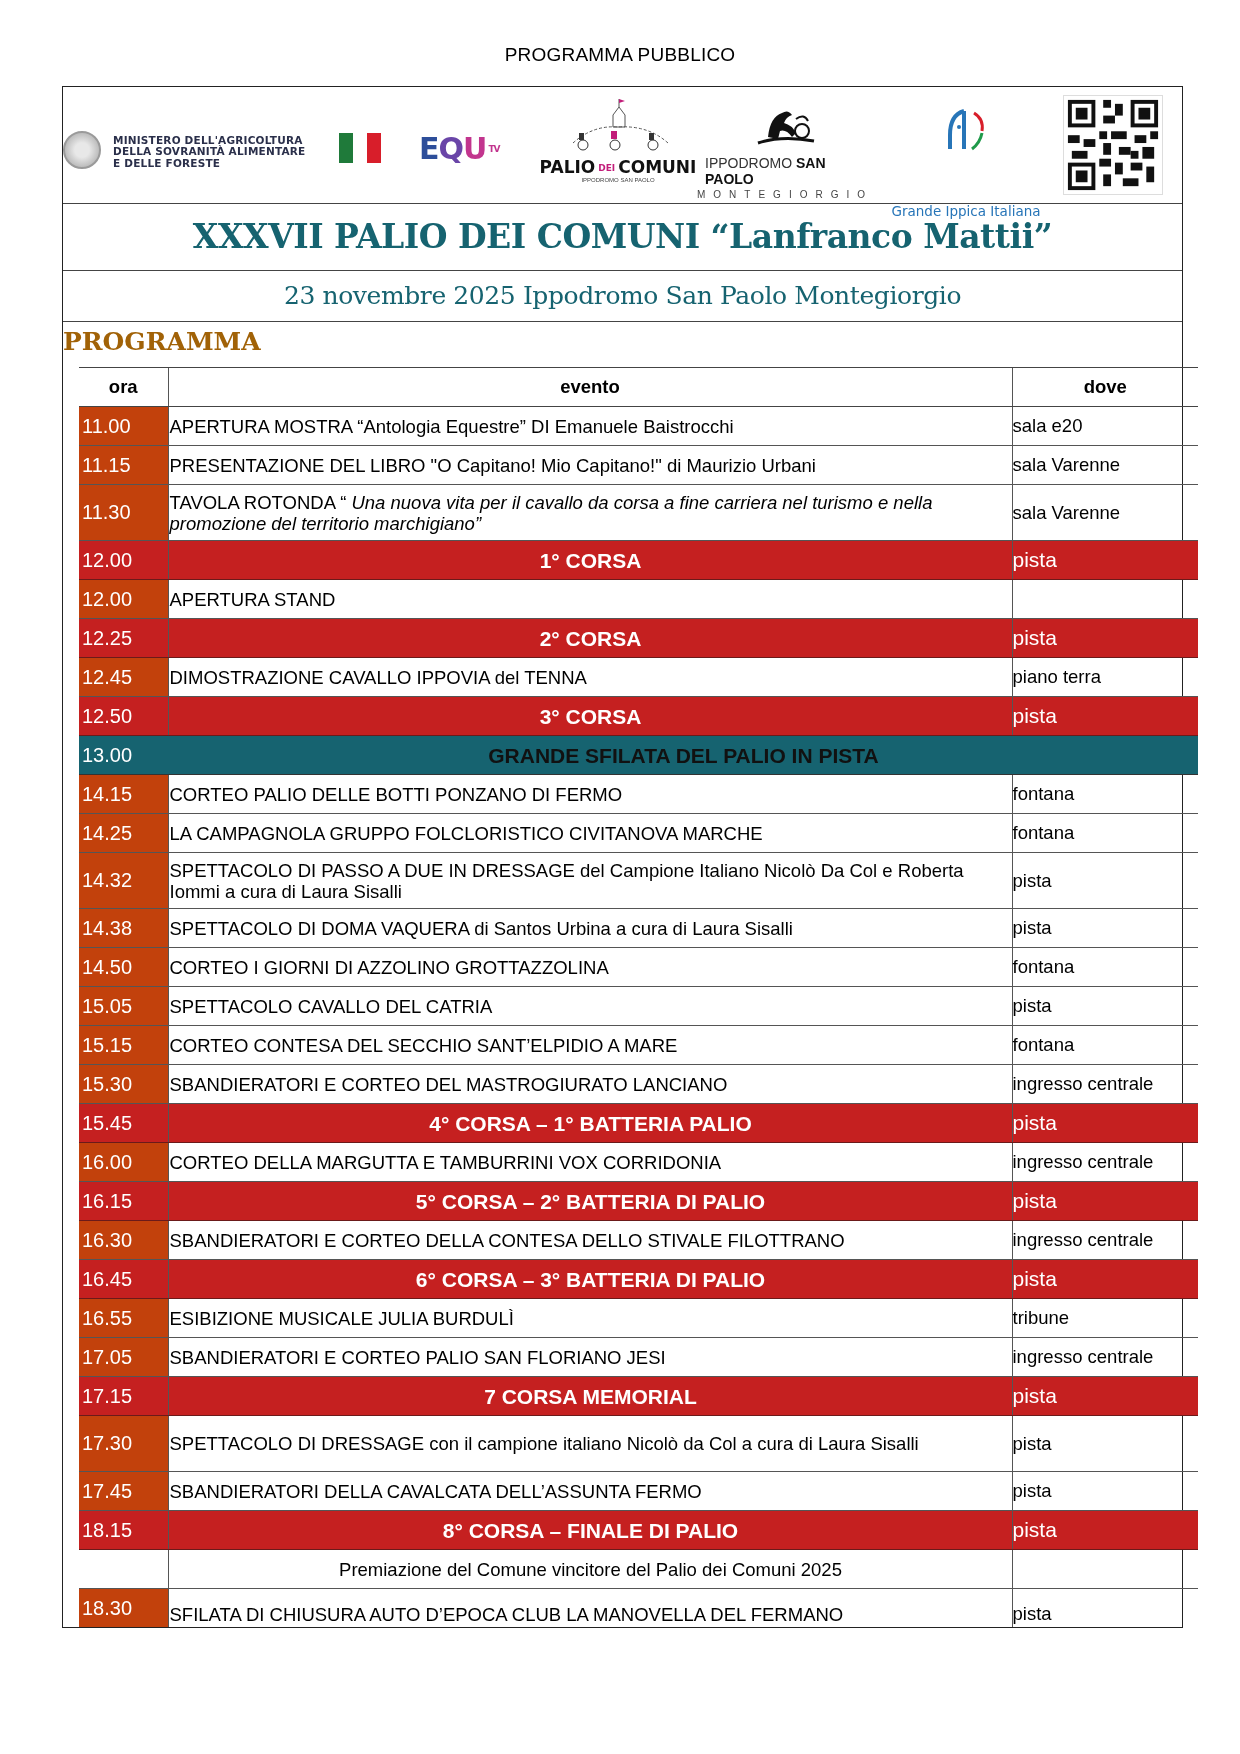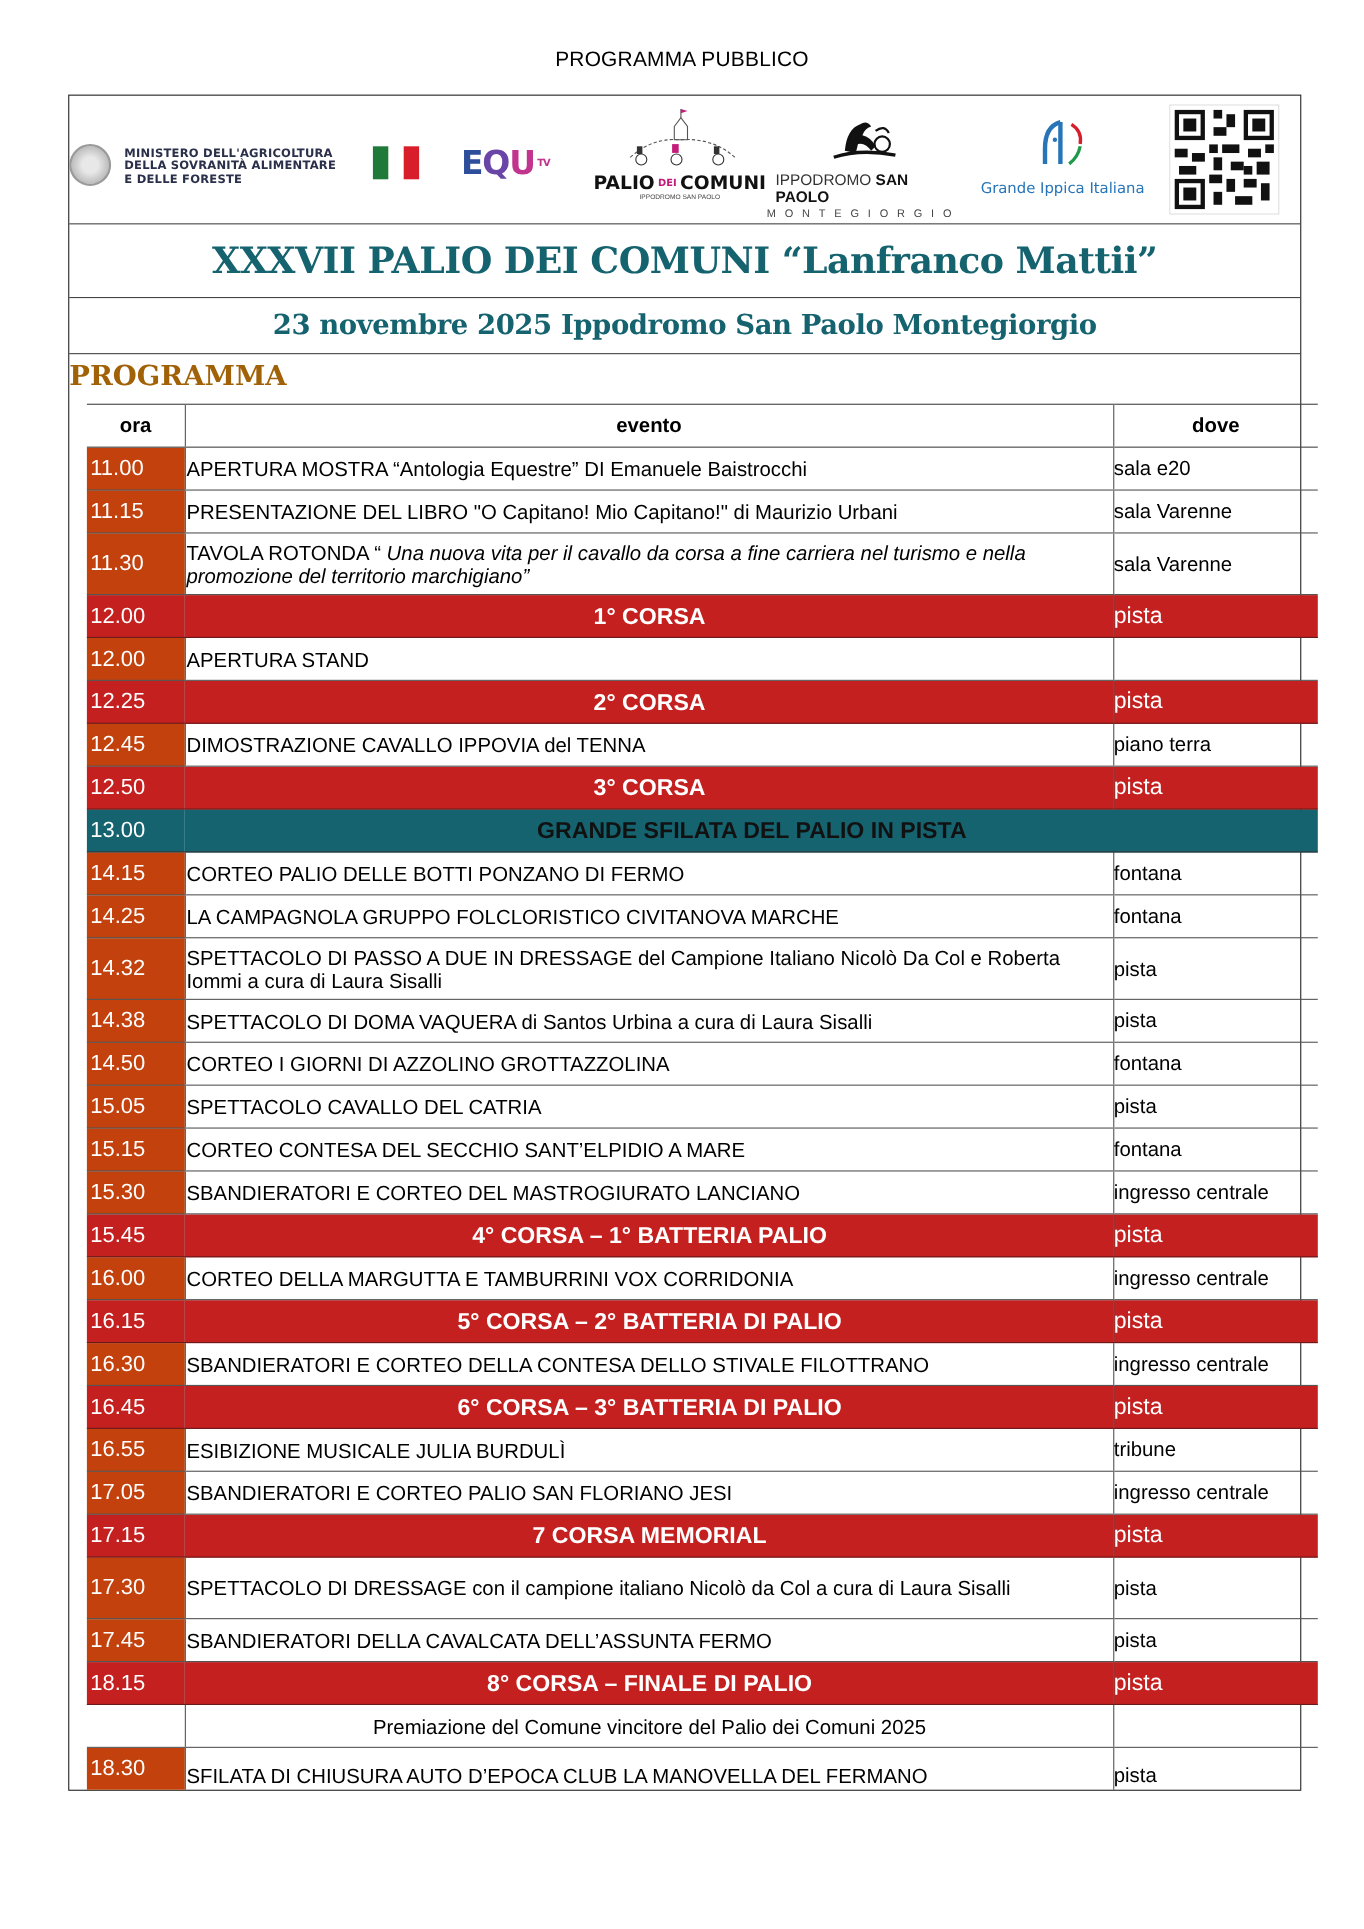--- a/index.html
+++ b/index.html
@@ -19,26 +19,26 @@
   .palio { left:480px; top:8px; flex-direction:column; align-items:center; width:150px; }
   .palio-art { width:130px; height:60px; position:relative; }
   .palio-name { font-family:"DejaVu Sans", sans-serif; font-weight:bold; font-size:17px; color:#111; margin-top:2px; }
   .palio-name .dei { font-size:9px; color:#c21d7a; margin:0 3px; vertical-align:middle; }
   .palio-sub { font-size:6px; color:#444; }
   .ippodromo { left:642px; top:16px; flex-direction:column; align-items:center; width:160px; }
   .horse { width:66px; height:46px; }
   .ipp-name { font-size:14px; color:#333; margin-top:6px; }
   .ipp-name b { color:#111; }
   .ipp-sub { font-size:10px; letter-spacing:8px; color:#444; margin-top:2px; }
-  .gii { left:828px; top:18px; flex-direction:column; align-items:center; width:150px; }
+  .gii { left:828px; top:18px; flex-direction:column; align-items:center; width:150px;gap:40px; }
   .gii-mark { width:48px; height:50px; }
   .gii-name { font-family:"DejaVu Sans", sans-serif; font-size:13.5px; color:#2775b8; margin-top:8px; }
   .qr { left:1000px; top:8px; width:98px; height:98px; border:1px solid #ddd; background:#fff; }
   .title-row { height:66px; border-bottom:1.5px solid #444; text-align:center; font-family:"DejaVu Serif", serif; font-weight:bold; color:#166370; font-size:33px; line-height:66px; letter-spacing:-0.5px; }
-  .date-row { height:50px; border-bottom:1.5px solid #444; text-align:center; font-family:"DejaVu Serif", serif; font-weight:bold; color:#166370; font-size:25px; line-height:50px; letter-spacing:-0.4px; }
+  .date-row { height:50px; border-bottom:1.5px solid #444; text-align:center; font-family:"DejaVu Serif", serif; font-weight:normal; color:#166370; font-size:25px; line-height:50px; letter-spacing:-0.4px; }
   .prog-row { height:45px; font-family:"DejaVu Serif", serif; font-weight:bold; color:#a16207; font-size:25px; line-height:40px; }
   table { border-collapse:collapse; width:100%; table-layout:fixed;margin-left:16px; }
   col.c-ora { width:89px; } col.c-dove { width:186px; }
   th { height:36px; border-top:1.5px solid #444; border-bottom:1.5px solid #444; font-size:18.5px; font-weight:bold; }
   th + th { border-left:1.5px solid #555; }
   td { height:38px; border-bottom:1.5px solid #555; font-size:18.5px; padding:0; vertical-align:middle; }
   td.ora { background:#c2410c; color:#fff; font-size:20px; padding-left:3px; }
   td.evt { border-left:1.5px solid #555; padding-left:1px; line-height:21px; }
   td.dove { border-left:1.5px solid #555; text-align:left; }
   tr.tall td { height:55px; }

